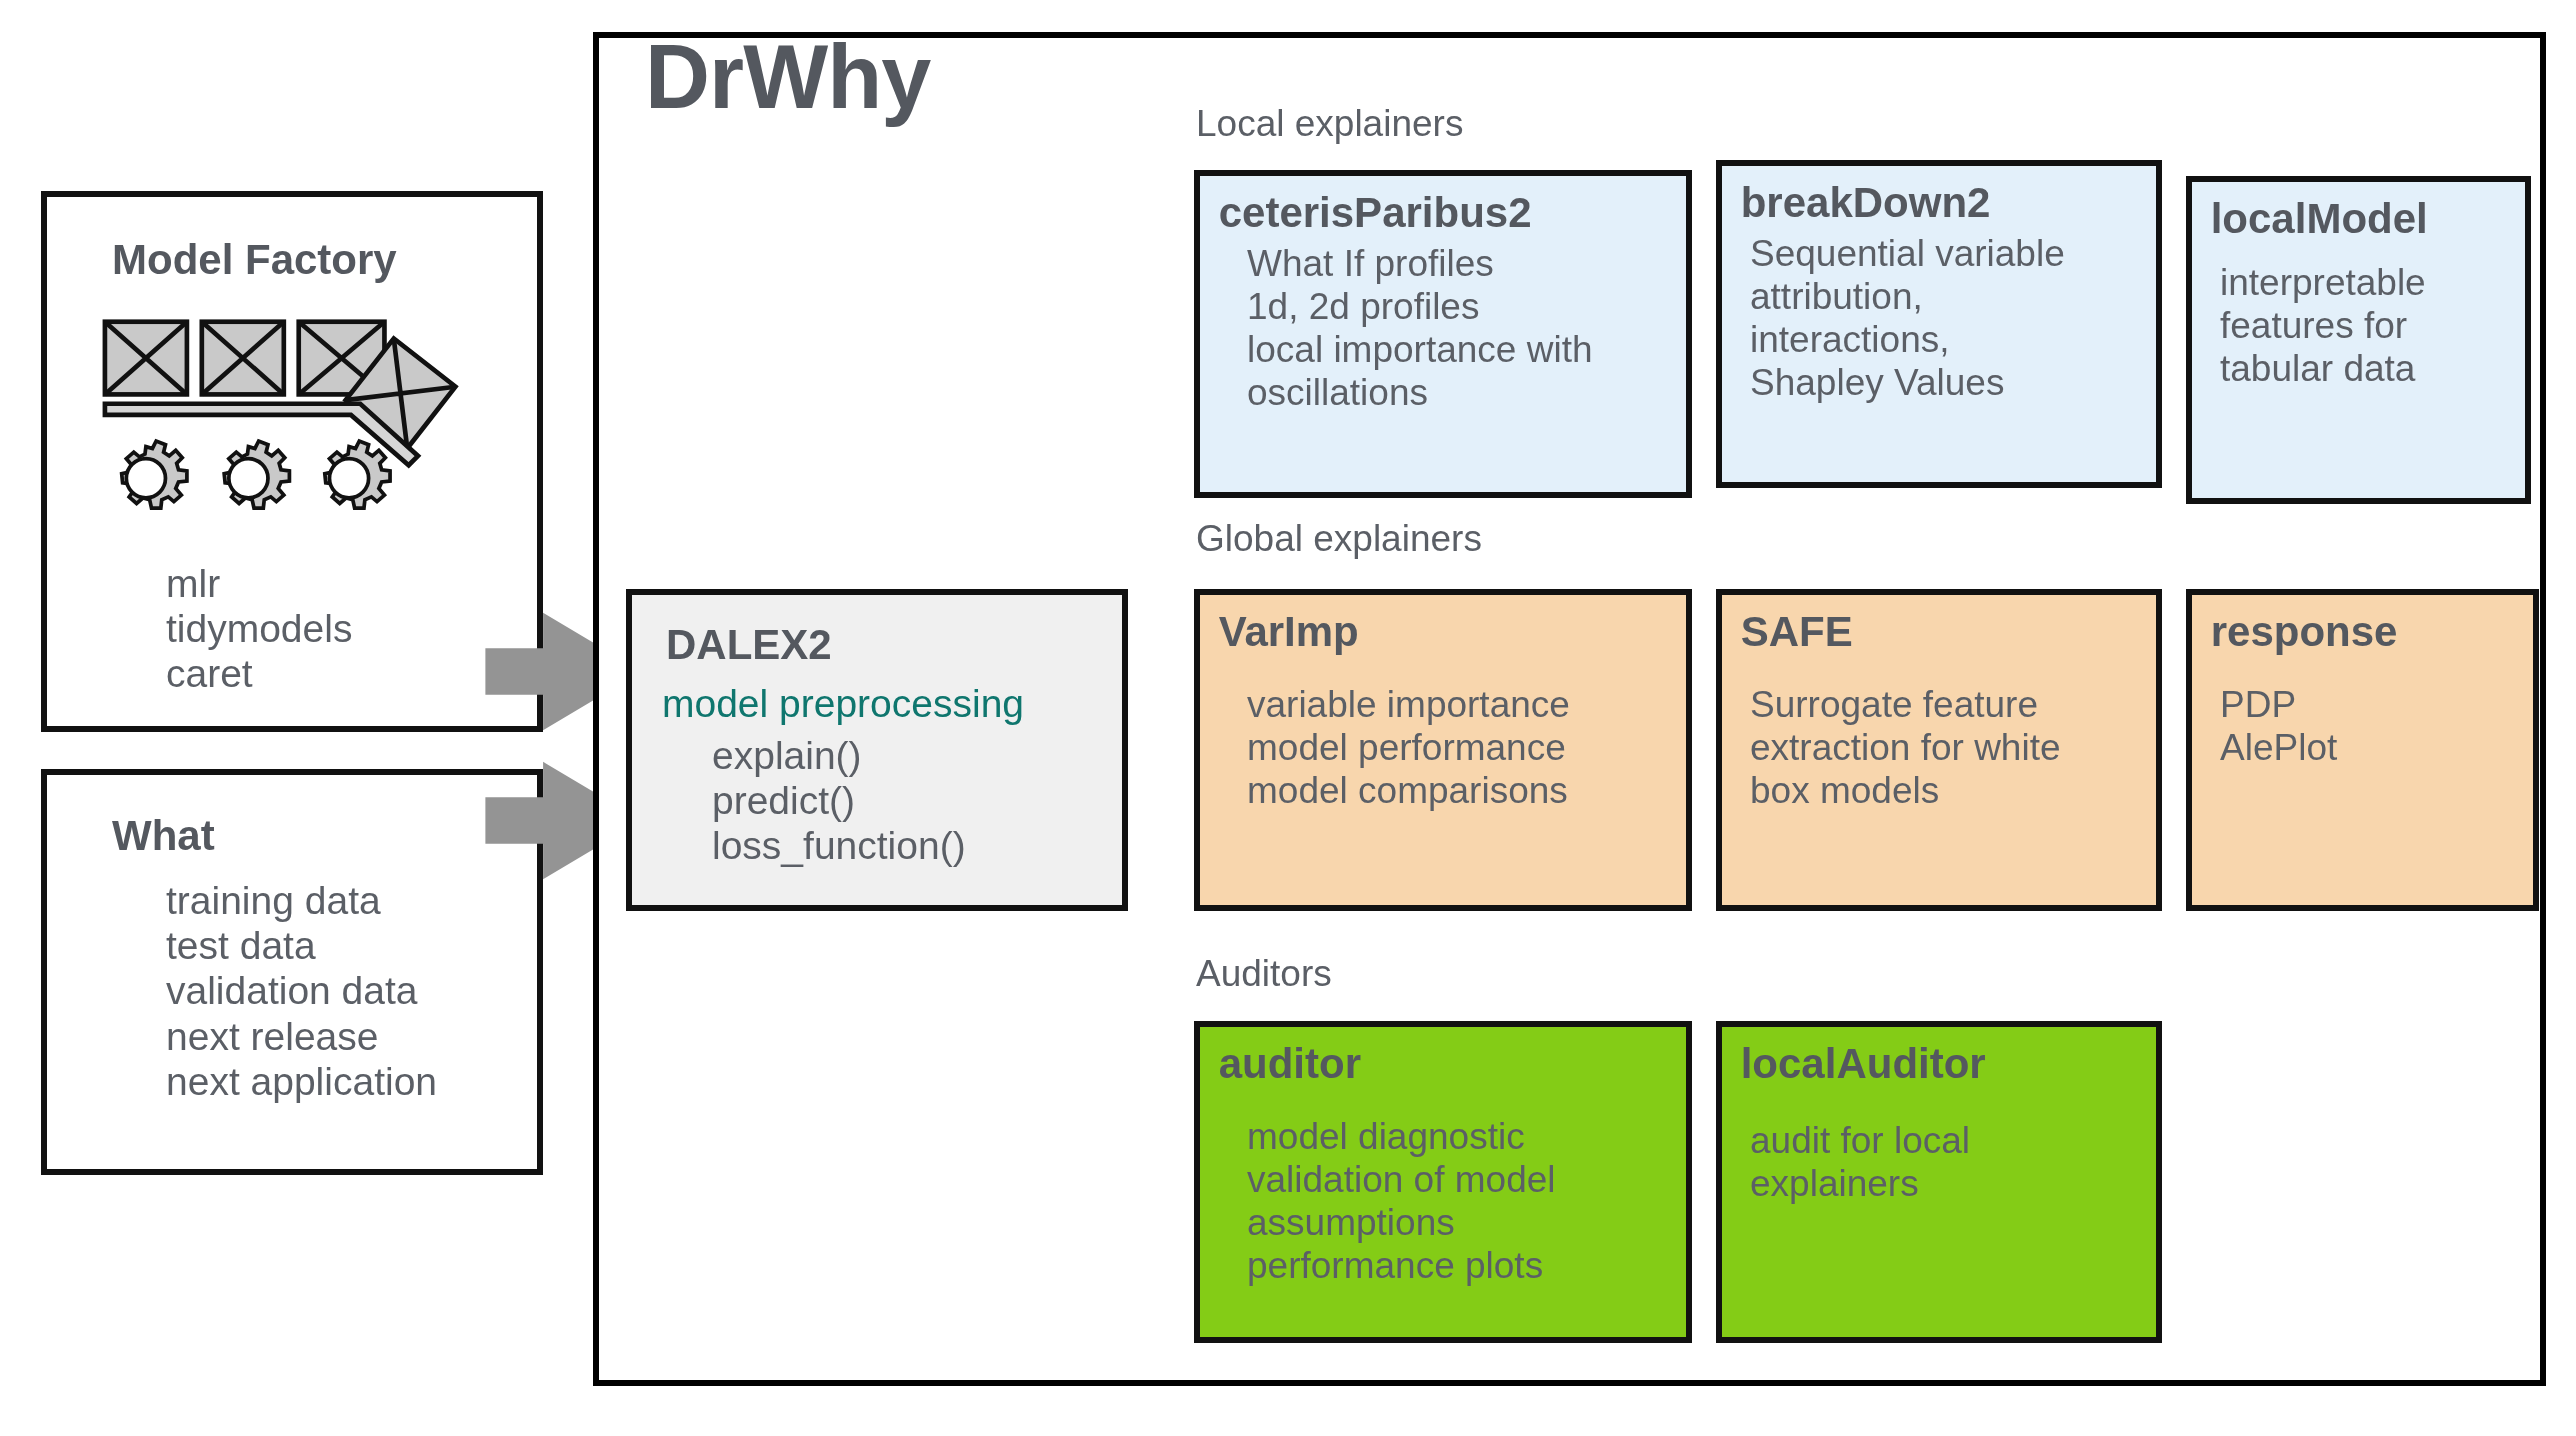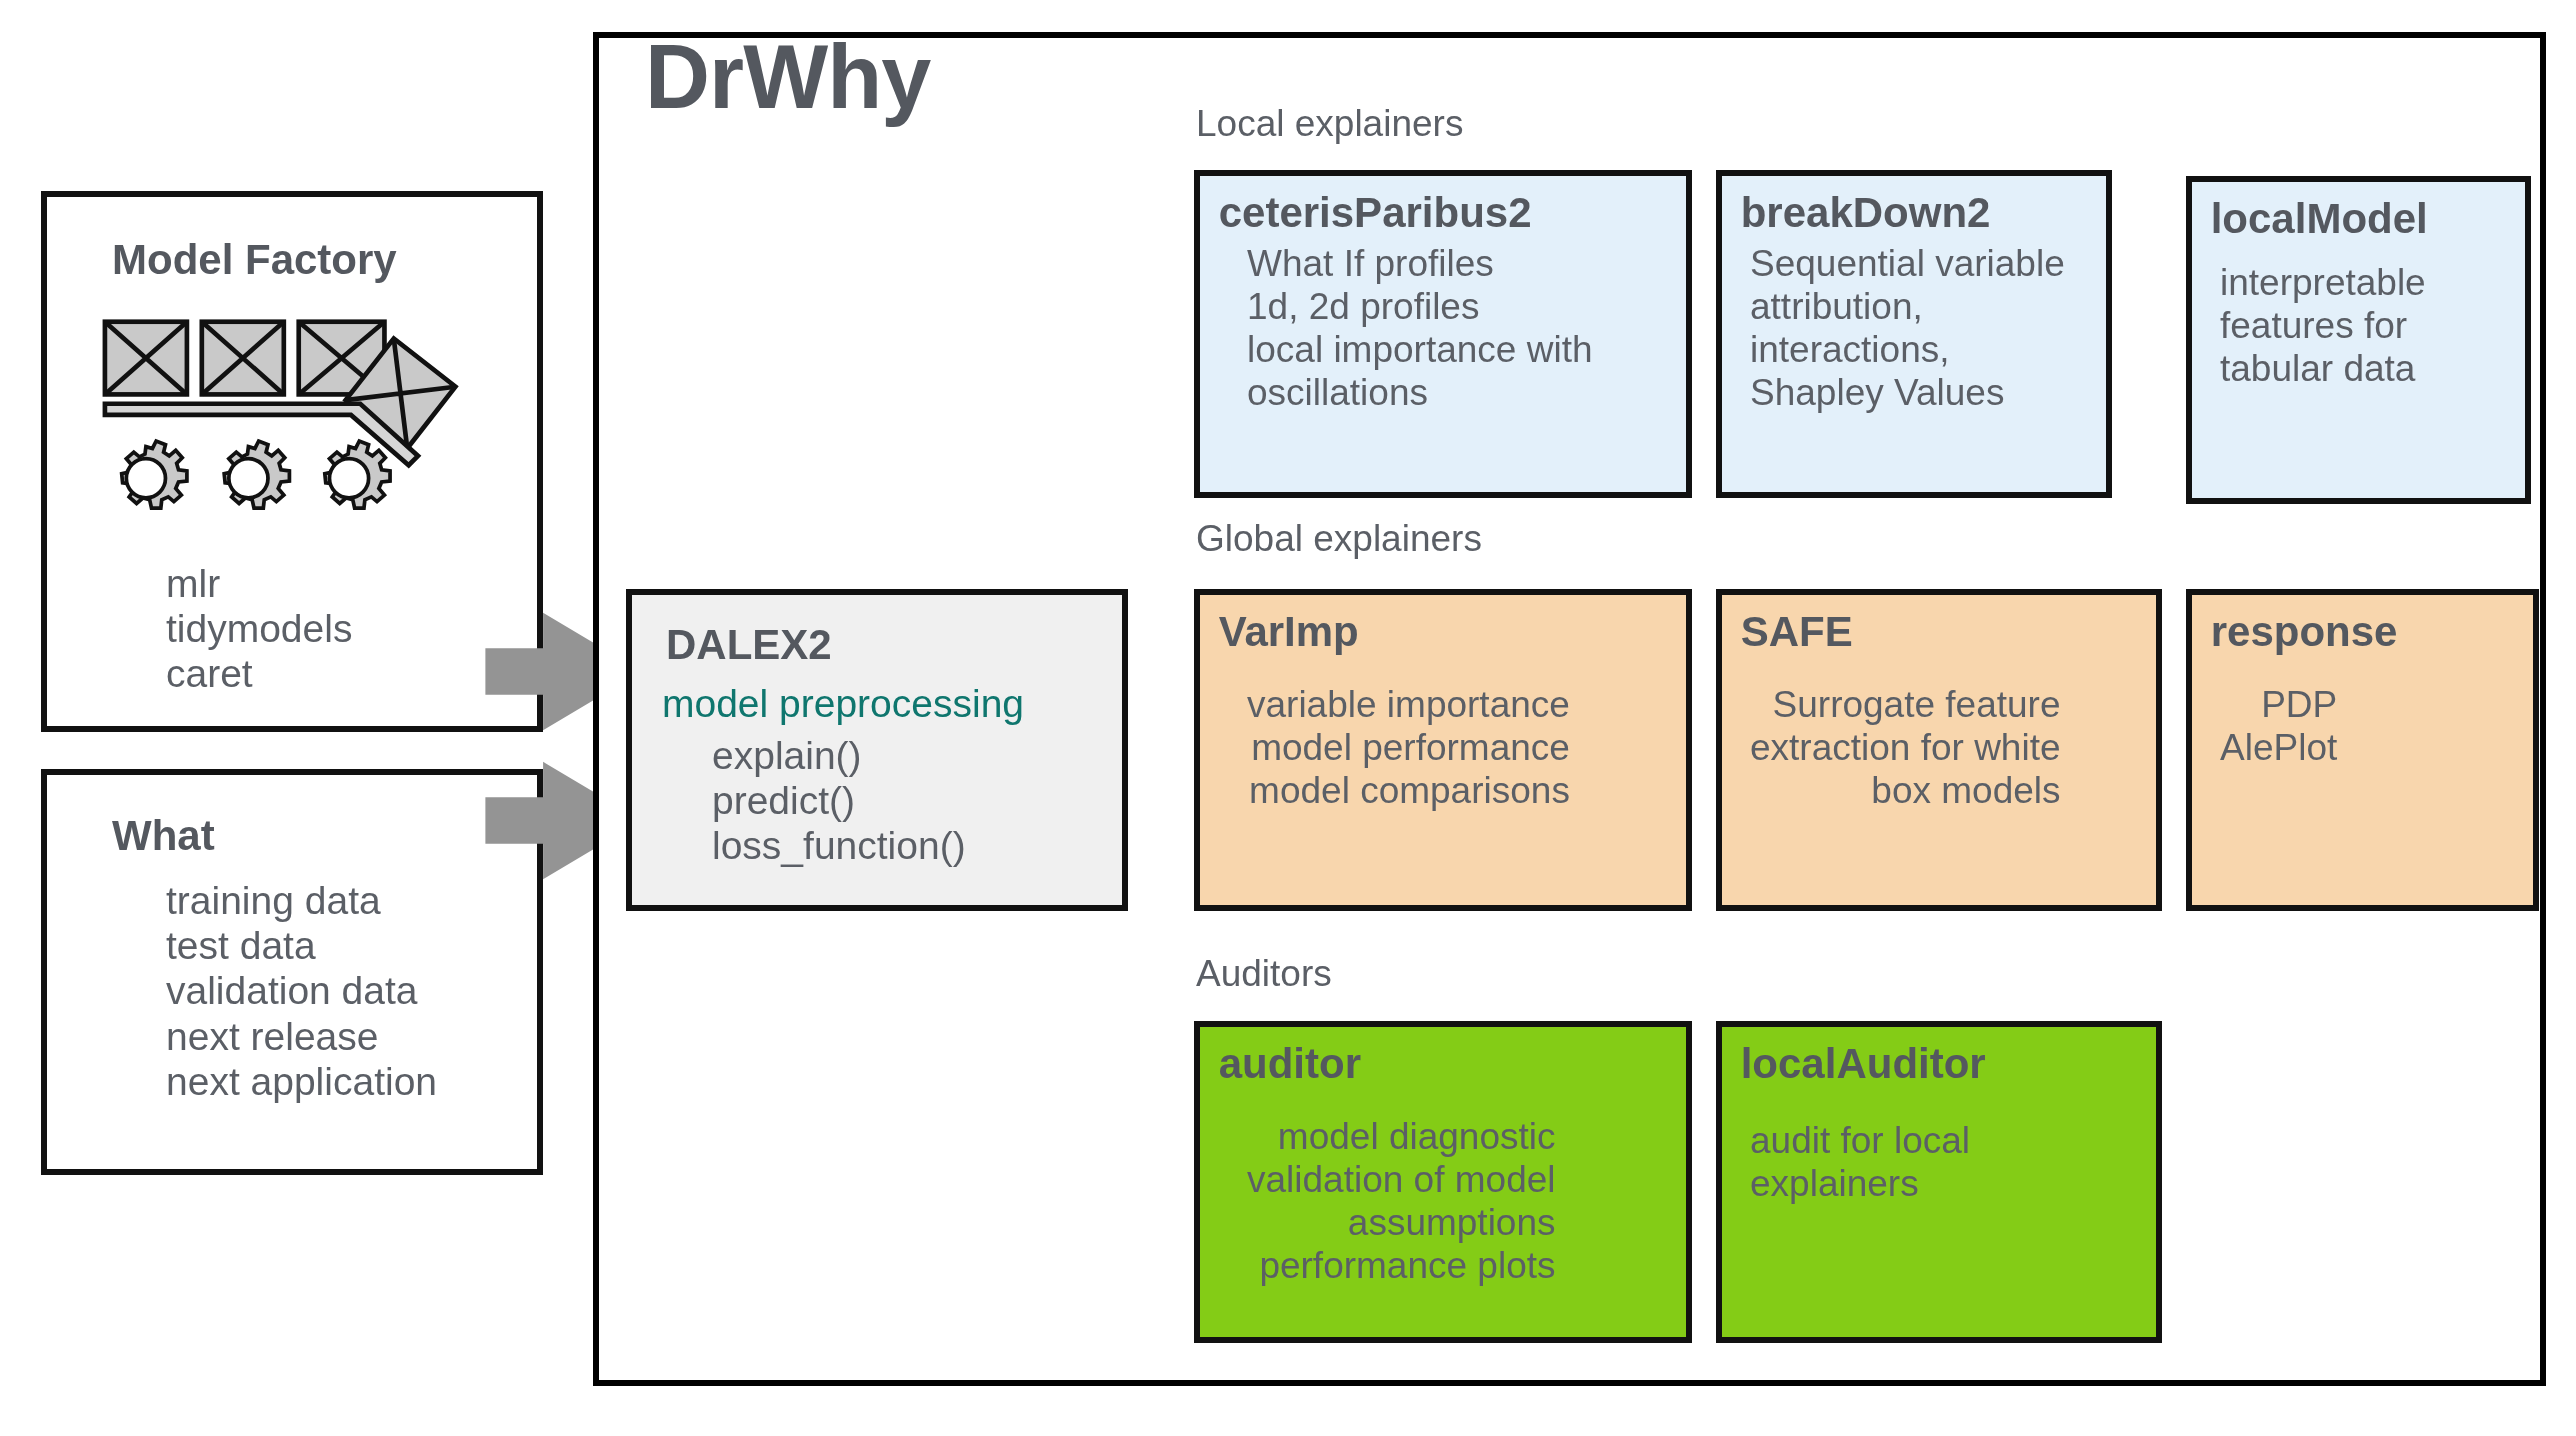--- a/index.html
+++ b/index.html
@@ -164,36 +164,36 @@
   }
   .card-desc.indent { left: 47px; }
   .card-desc.flush  { left: 28px; }
 
   .blue   { background: #e3f0fa; }
   .orange { background: #f8d6ad; }
   .green  { background: #84cc16; }
 
   
   #card-ceterisparibus2 { left: 1194px; top: 170px; width: 498px; height: 157px; }
-  #card-breakdown2      { left: 1716px; top: 170px; width: 396px; height: 157px; }
+  #card-breakdown2      { left: 1716px; top: 160px; width: 446px; height: 157px; }
   #card-localmodel      { left: 2186px; top: 176px; width: 345px; height: 157px; }
   #card-ceterisparibus2, #card-breakdown2, #card-localmodel { height: 328px; }
 
   
   #card-varimp   { left: 1194px; top: 589px; width: 498px; height: 322px; }
   #card-safe     { left: 1716px; top: 589px; width: 446px; height: 322px; padding-left: 48px; }
   #card-response { left: 2186px; top: 589px; width: 353px; height: 322px; }
 
   
   #card-auditor      { left: 1194px; top: 1021px; width: 498px; height: 322px; }
   #card-localauditor { left: 1716px; top: 1021px; width: 446px; height: 322px; }
 
   .d-top-72  { top: 67px; }
   .d-top-86  { top: 80px; }
-  .d-top-95  { top: 89px; text-align: right; }
+  .d-top-95  { top: 89px; }
   .d-top-100 { top: 93px; }
 </style>
 </head>
 <body>
 
 <div id="canvas">
 
   <div class="plain-box" id="model-factory-box">
     <div class="box-title" id="model-factory-title">Model Factory</div>
 

